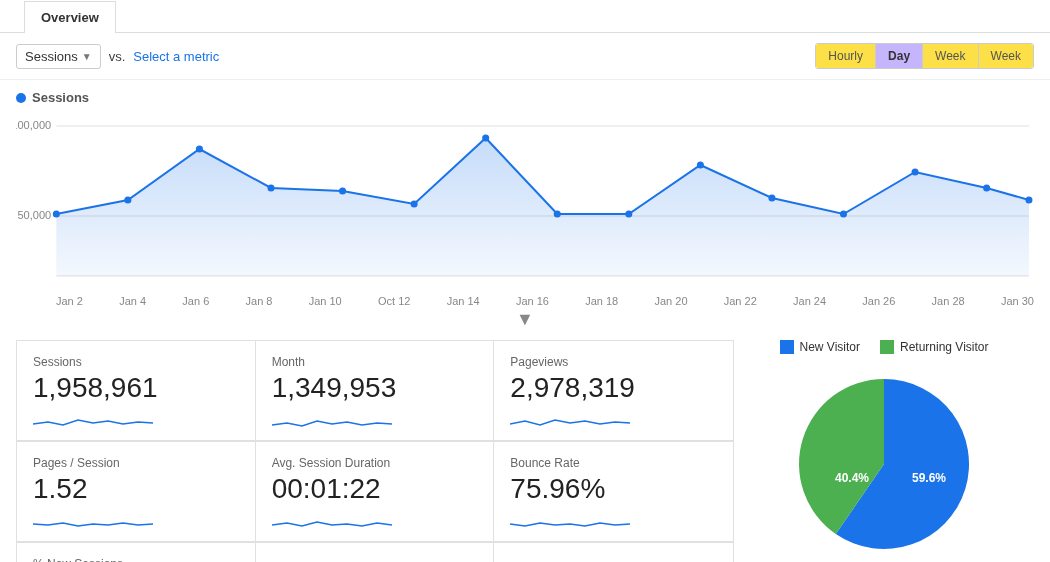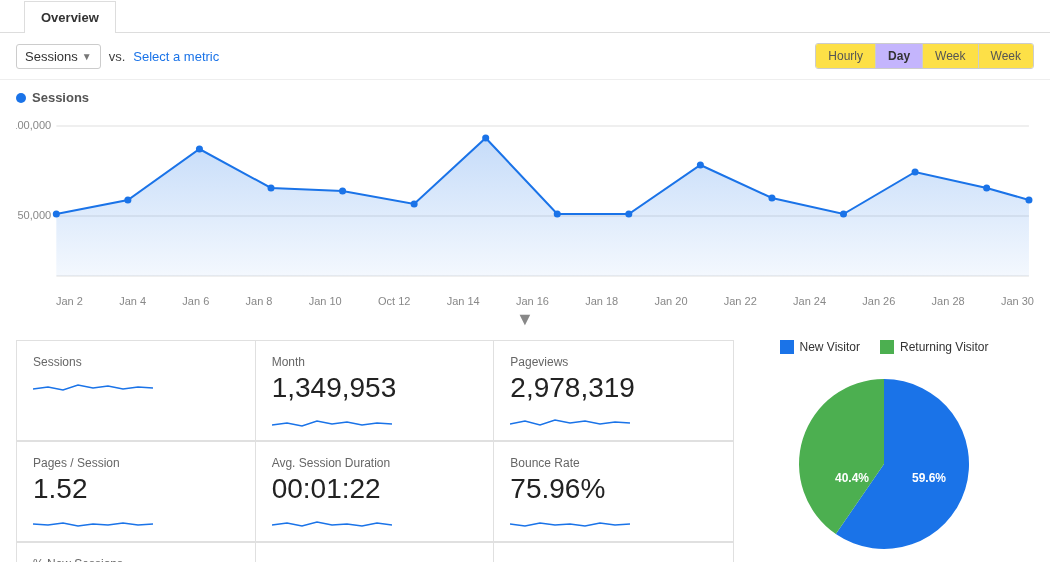--- a/index.html
+++ b/index.html
@@ -268,20 +268,21 @@
   <div class="divider-arrow">▼</div>
 </div>
 
 <div style="display:flex; padding: 8px 16px 0; gap:0;">
 
   <div style="flex:1;">
 
     <div style="display:grid; grid-template-columns:1fr 1fr 1fr; border:1px solid #e0e0e0; border-bottom:none;">
       <div class="metric-card" style="border-bottom:1px solid #e0e0e0;">
         <div class="metric-title">Sessions</div>
+        <div class="metric-value">1,958,961</div>
         <div class="sparkline">
           <svg width="120" height="20" viewBox="0 0 120 20">
               <polyline points="0,12 15,10 30,13 45,8 60,11 75,9 90,12 105,10 120,11" fill="none" stroke="#1a73e8" stroke-width="1.5"></polyline>
             </svg>
         </div>
       </div>
       <div class="metric-card" style="border-bottom:1px solid #e0e0e0;">
         <div class="metric-title">Month</div>
         <div class="metric-value">1,349,953</div>
         <div class="sparkline">

